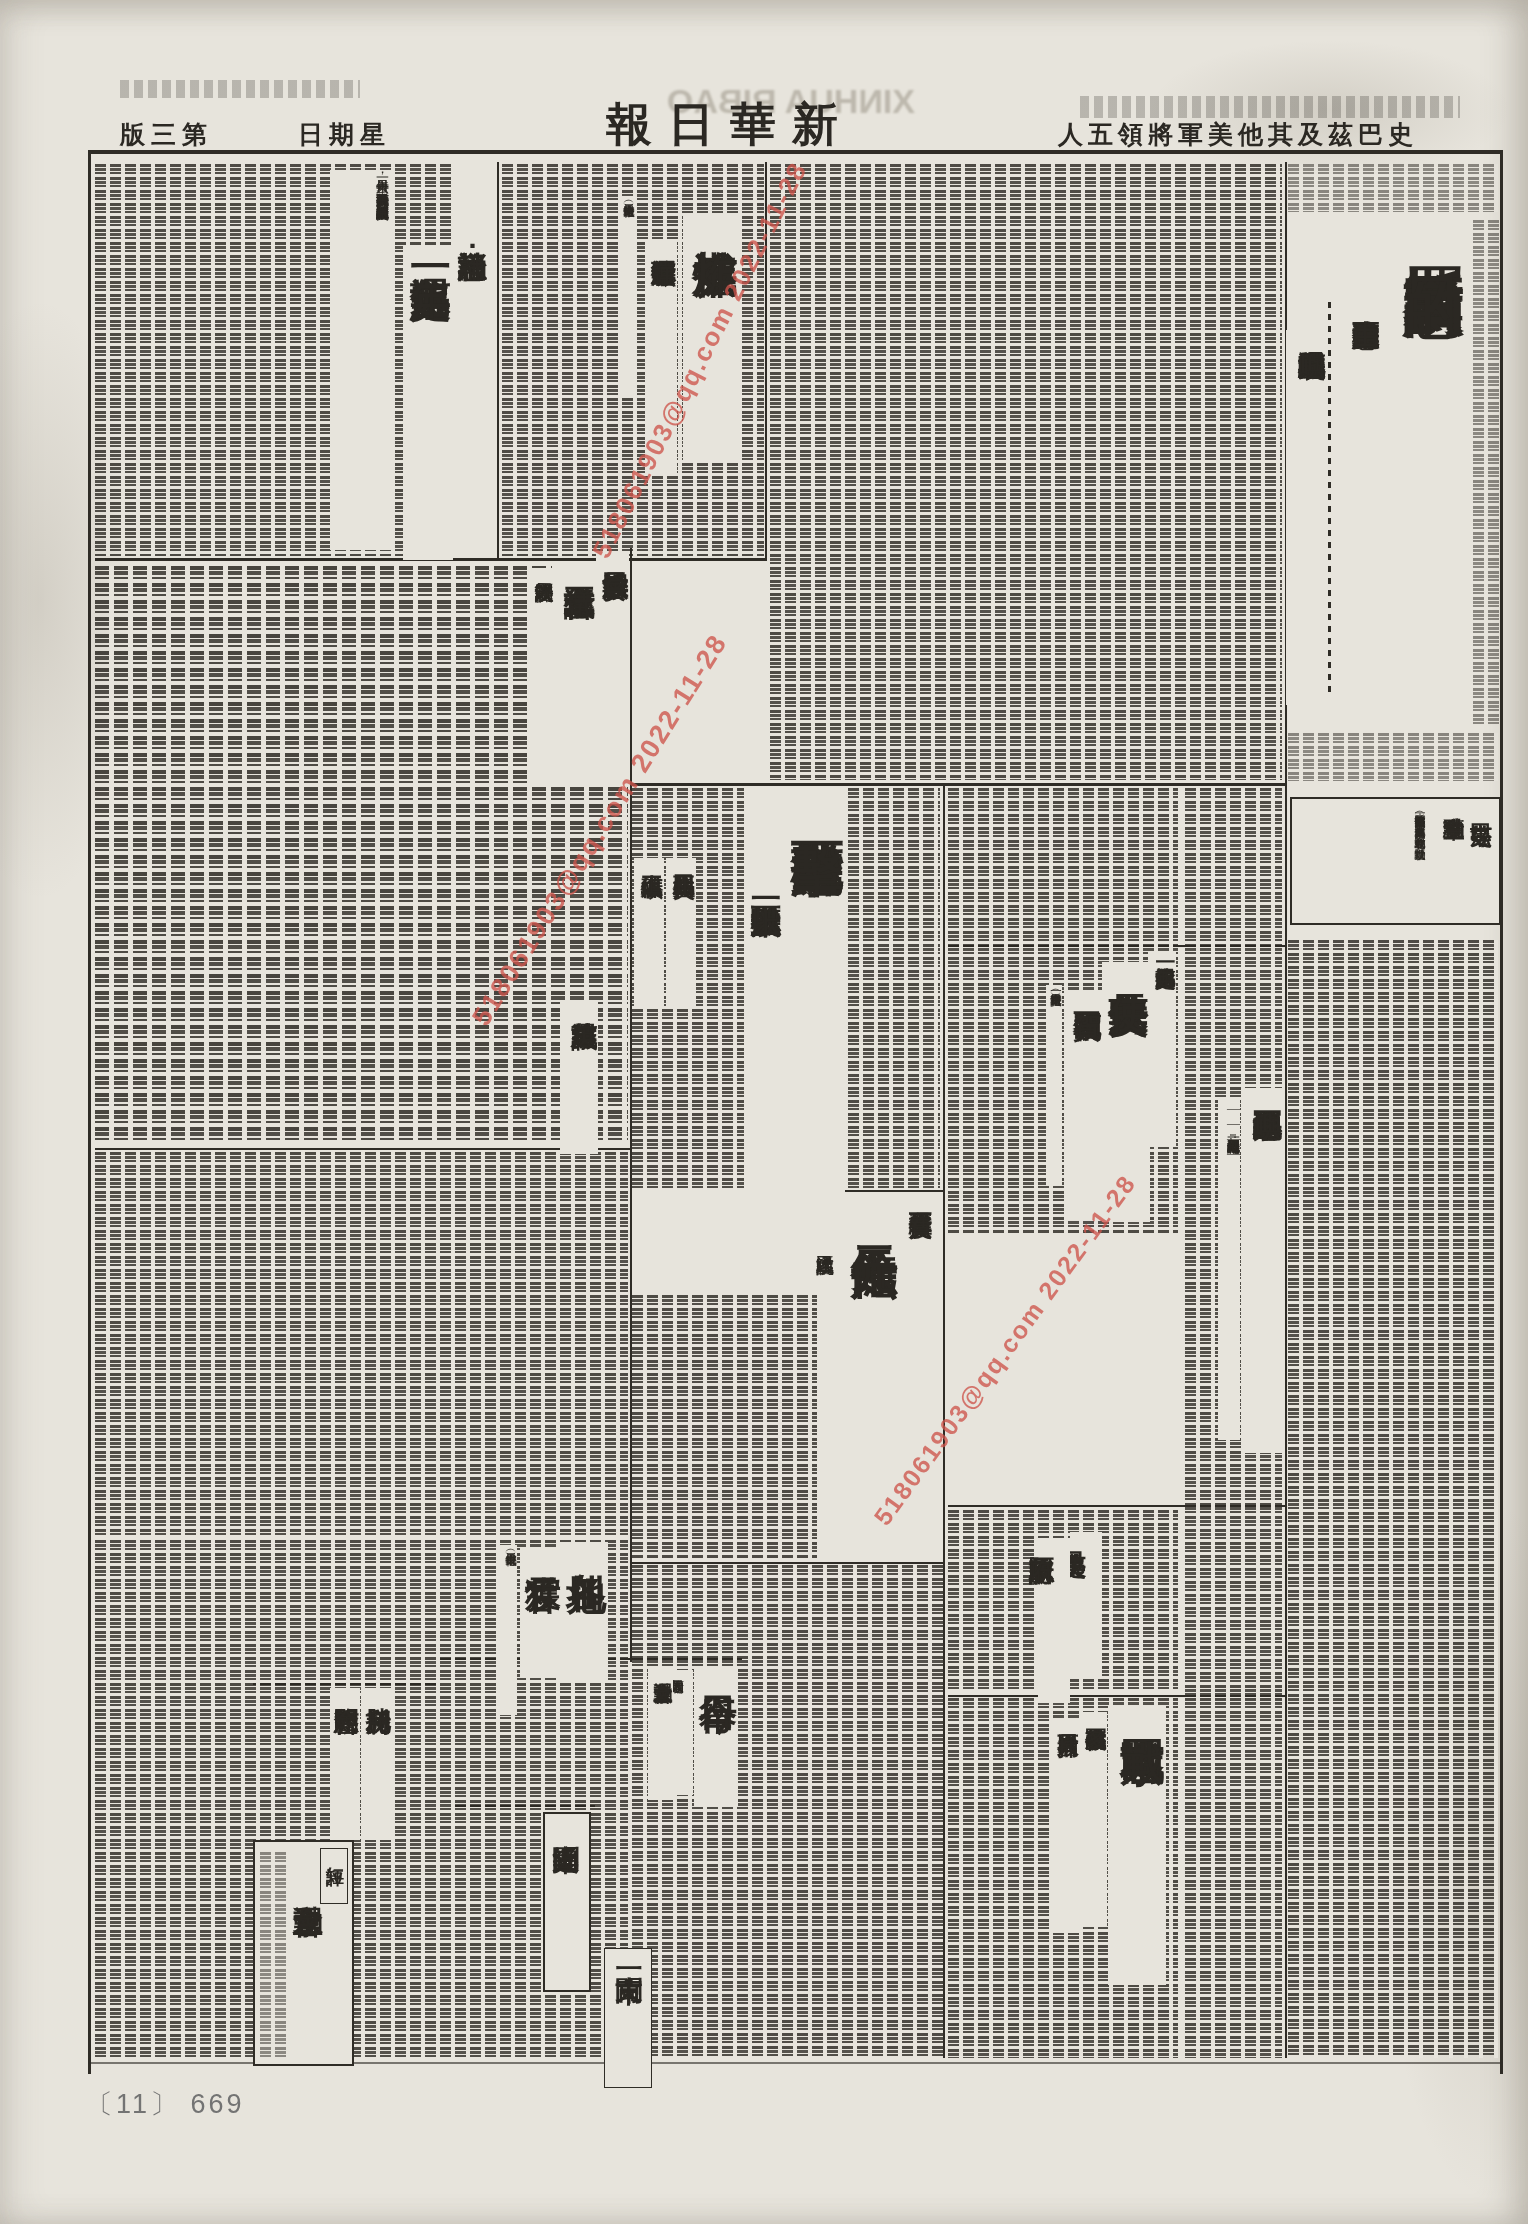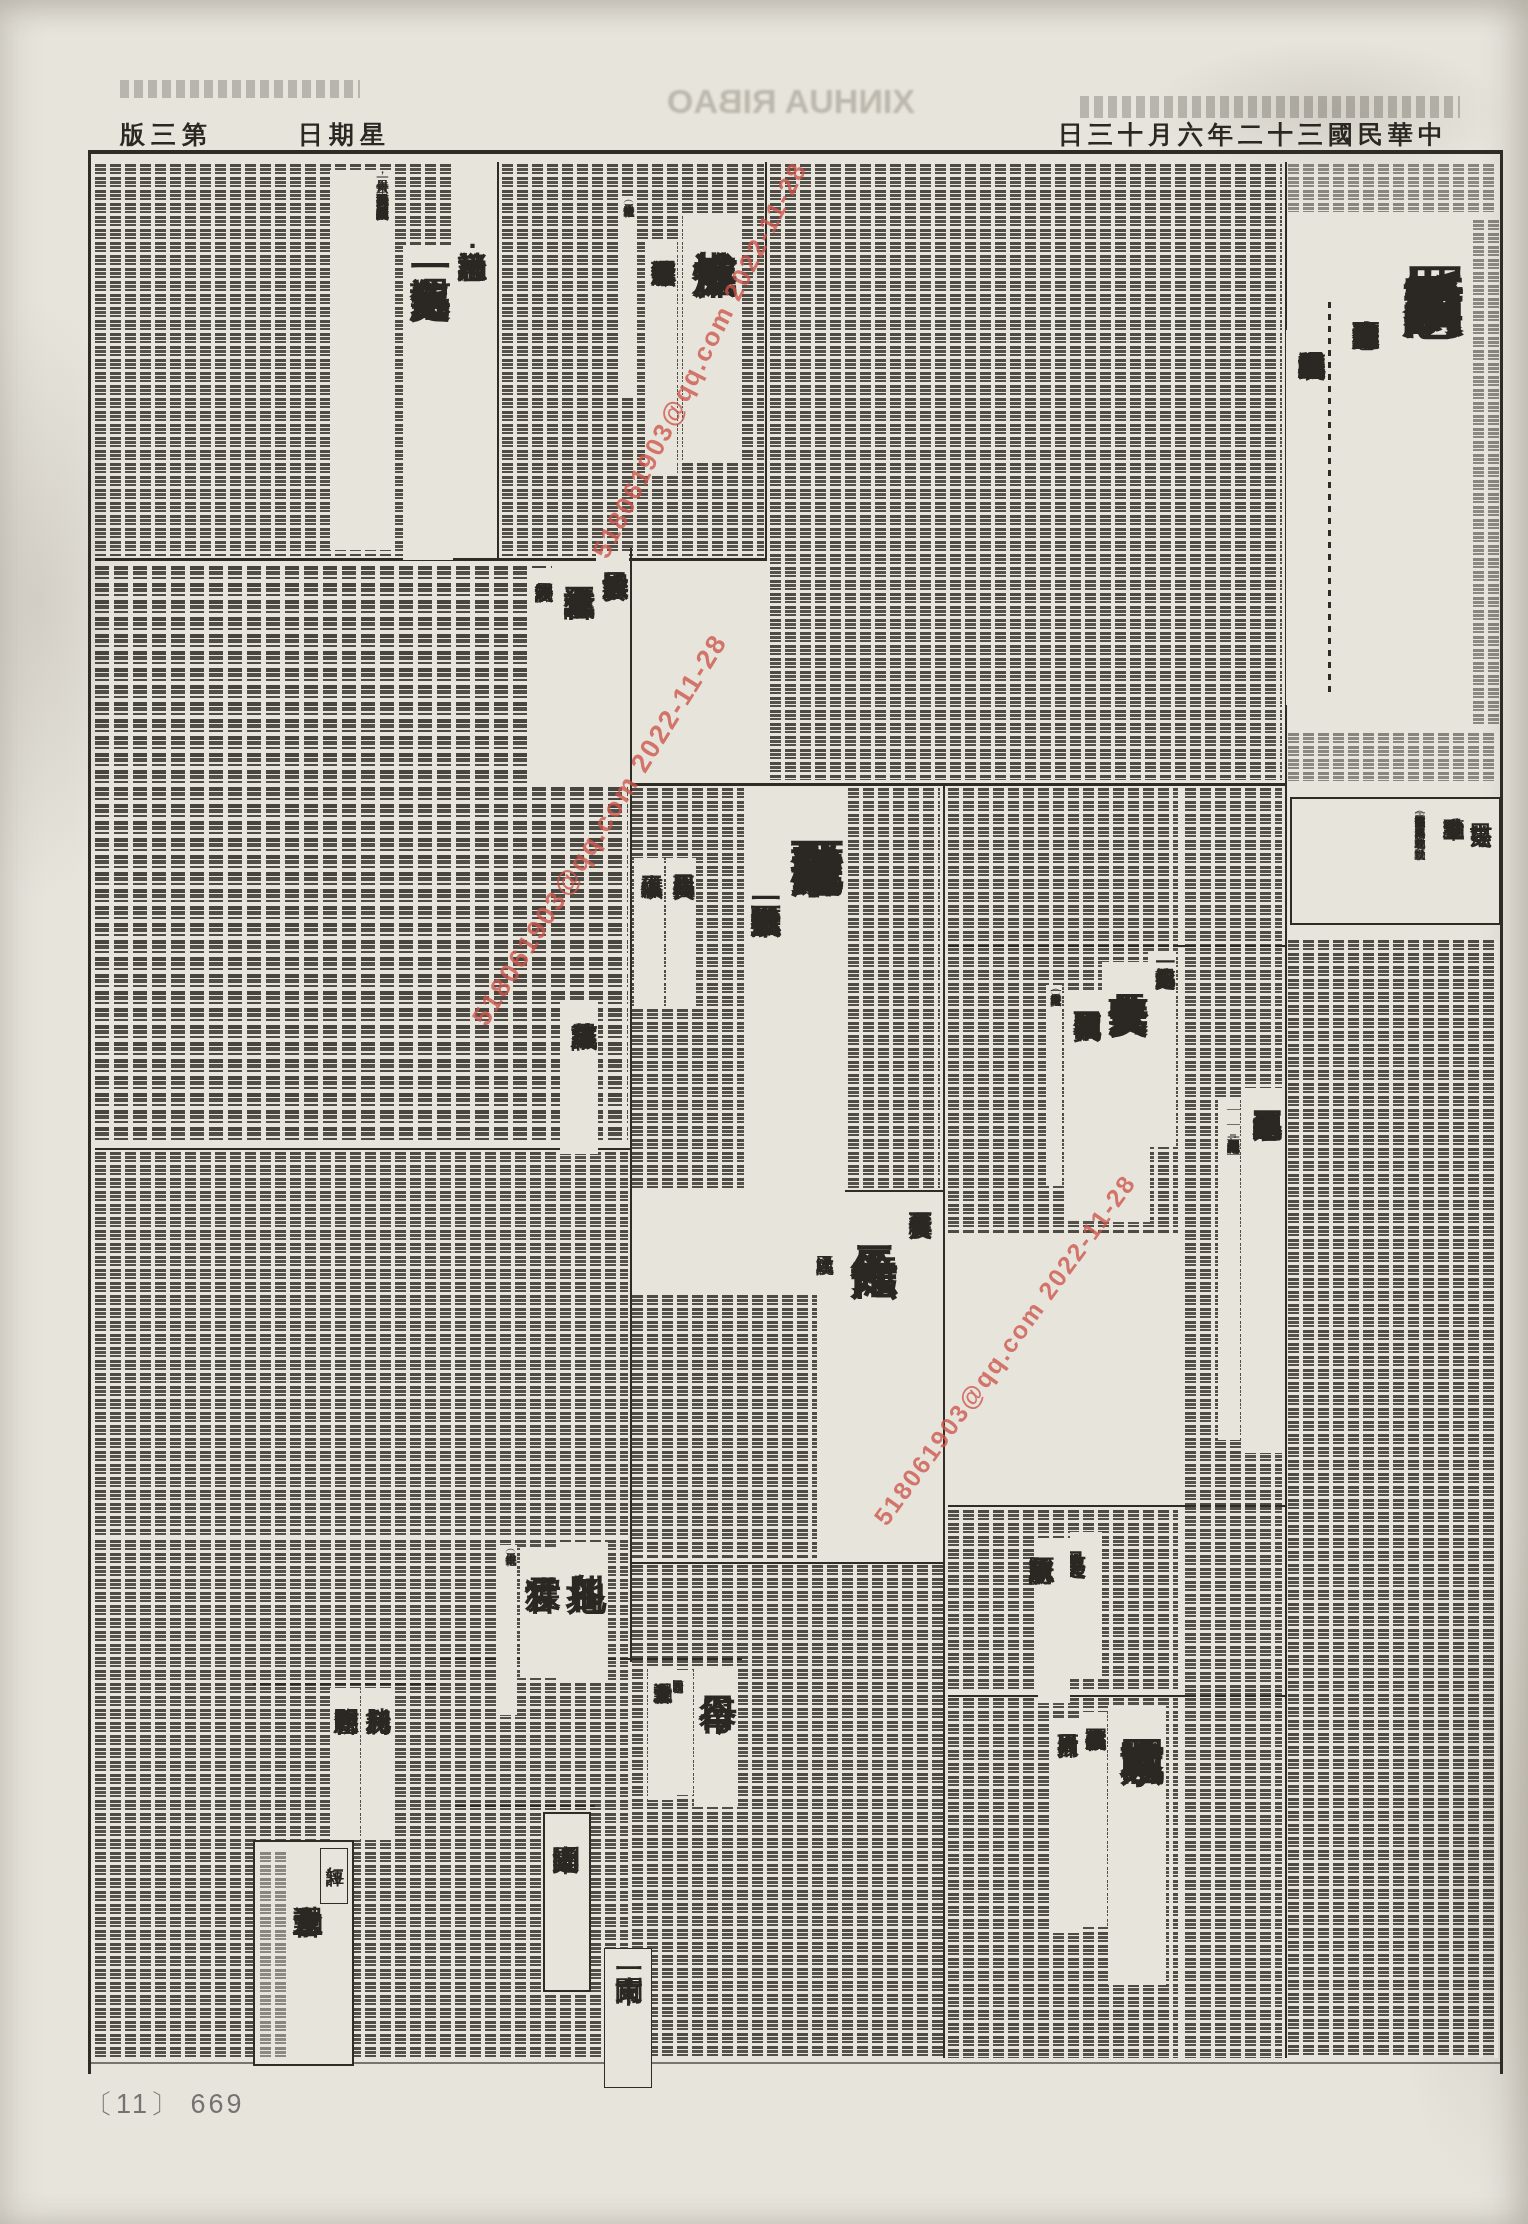--- a/index.html
+++ b/index.html
@@ -51,21 +51,22 @@
   <div class="smudge" style="left:1150px;top:40px;width:360px;height:140px;"></div>
   <div class="smudge" style="left:-60px;top:300px;width:200px;height:600px;"></div>
   <div class="smudge" style="left:1380px;top:1500px;width:220px;height:700px;"></div>
 
   <div class="ghost" style="left:615px;top:82px;width:300px;font-size:34px;">XINHUA RIBAO</div>
   <div class="gk-h" style="left:1080px;top:96px;width:380px;height:22px;"></div>
   <div class="gk-h" style="left:120px;top:80px;width:240px;height:18px;"></div>
 
   <div class="h rtl bold" style="left:120px;top:118px;font-size:25px;letter-spacing:6px;">第三版</div>
   <div class="h rtl bold" style="left:298px;top:118px;font-size:25px;letter-spacing:6px;">星期日</div>
-  <div class="h rtl bold" style="left:1058px;top:118px;font-size:25px;letter-spacing:5px;">中華民國三十二年六月十三日</div>
+  <div class="h rtl bold" style="left:606px;top:94px;font-size:46px;letter-spacing:16px;">新華日報</div>
+  <div class="h rtl bold" style="left:1058px;top:118px;font-size:25px;letter-spacing:5px;">史巴茲及其他美軍將領五人</div>
 
   <div class="rule" style="left:88px;top:150px;width:1415px;height:4px;"></div>
   <div class="rule" style="left:88px;top:150px;width:3px;height:1924px;"></div>
   <div class="rule" style="left:1500px;top:150px;width:3px;height:1924px;"></div>
   <div class="rule" style="left:88px;top:2062px;width:1415px;height:2px;opacity:.6;"></div>
 
   <div class="rule" style="left:765px;top:162px;width:2px;height:396px;"></div>
   <div class="rule" style="left:497px;top:162px;width:2px;height:396px;"></div>
   <div class="rule" style="left:1285px;top:162px;width:2px;height:1896px;"></div>
   <div class="rule" style="left:630px;top:548px;width:2px;height:1114px;"></div>

